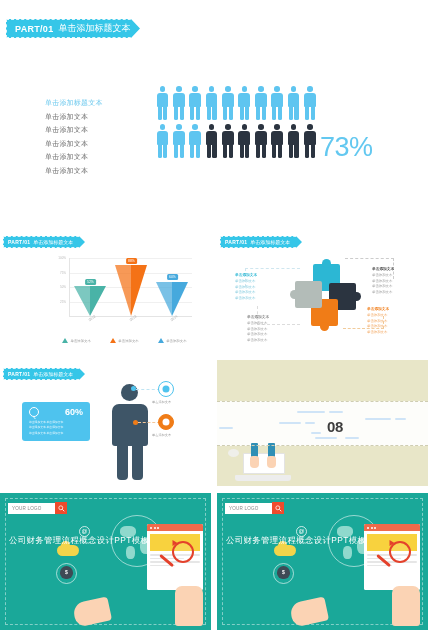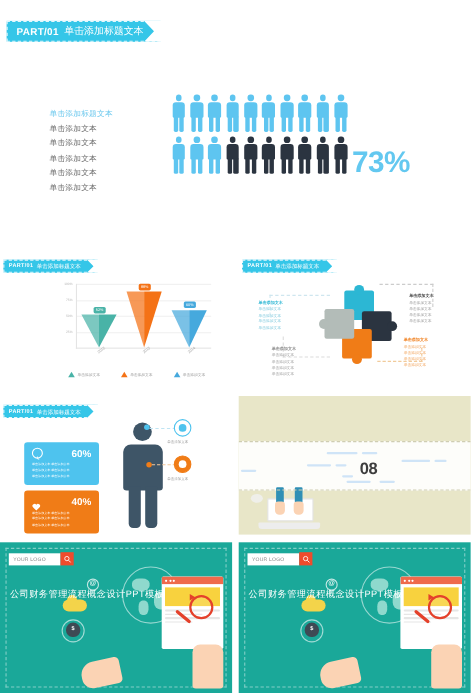--- a/index.html
+++ b/index.html
@@ -28,21 +28,21 @@
   .txtblock{position:absolute;left:45px;top:98px;}
   .txtblock .t-title{color:#6ec9ee;font-size:7px;margin-bottom:3.5px;letter-spacing:.2px;}
   .txtblock .t-line{color:#6d6d6d;font-size:7px;margin-bottom:3.5px;letter-spacing:.2px;}
   .people{position:absolute;left:156px;top:86px;display:grid;
      grid-template-columns:repeat(10,16.4px);grid-auto-rows:38px;}
   .person{width:13px;height:35px;position:relative;}
   .person .head{position:absolute;left:3.6px;top:0;width:5.6px;height:5.6px;border-radius:50%;}
   .person .body{position:absolute;left:0.5px;top:7.4px;width:11.8px;height:14px;border-radius:3px 3px 1px 1px;}
   .person .lleg{position:absolute;left:1.6px;top:20.4px;width:4.1px;height:14px;border-radius:0 0 1.5px 1.5px;}
   .person .rleg{position:absolute;left:7.3px;top:20.4px;width:4.1px;height:14px;border-radius:0 0 1.5px 1.5px;}
-  .pct{position:absolute;left:320px;top:132px;font-size:27px;font-weight:bold;color:#63c8f0;letter-spacing:-.5px;}
+  .pct{position:absolute;left:320px;top:132px;font-size:27px;font-weight:normal;color:#63c8f0;letter-spacing:-.5px;}
 
   
   .s2{left:0;top:228px;width:211px;height:126px;}
   .s2 .ribbon{left:3px;top:8px;width:86px;height:12px;padding-left:5px;font-size:5px;gap:3px;}
   .chart{position:absolute;left:52px;top:30px;width:140px;height:68px;}
   .yaxis{position:absolute;left:0;top:0;width:16px;height:58px;}
   .ytick{position:absolute;right:2px;font-size:3px;color:#b9b9b9;transform:translateY(-50%);white-space:nowrap;}
   .plot{position:absolute;left:17px;top:0;right:0;height:58px;border-left:1px solid #e4e4e4;border-bottom:1px solid #e4e4e4;}
   .grid-l{position:absolute;left:0;right:0;height:1px;background:#f0f0f0;}
   .tri{position:absolute;bottom:0;}
@@ -425,37 +425,20 @@
       </div>
       <div class="c-body">
         <div class="c-col">
           <div class="c-ln">单击添加文本 单击添加文本</div>
           <div class="c-ln">单击添加文本 单击添加文本</div>
           <div class="c-ln">单击添加文本 单击添加文本</div>
         </div>
       </div>
     </div>
 
-    <div class="card" style="top:86px;background:#f07c17;">
-      <div class="c-head">
-        <span class="c-ic" style="border:none;">
-          <svg width="8" height="8" viewBox="0 0 10 10">
-              <path d="M5 9 L1 5 A2.2 2.2 0 0 1 5 2.4 A2.2 2.2 0 0 1 9 5 Z" fill="#fff"></path>
-            </svg>
-        </span>
-        <span class="c-pct">40%</span>
-      </div>
-      <div class="c-body">
-        <div class="c-col">
-          <div class="c-ln">单击添加文本 单击添加文本</div>
-          <div class="c-ln">单击添加文本 单击添加文本</div>
-          <div class="c-ln">单击添加文本 单击添加文本</div>
-        </div>
-      </div>
-    </div>
 
     <div class="silhouette">
       <span class="sil-head"></span>
       <span class="sil-torso"></span>
       <span class="sil-legL"></span>
       <span class="sil-legR"></span>
     </div>
 
     <span class="dot" style="left:131px;top:26px;background:#4ec3ee;"></span>
     <span class="dot" style="left:133px;top:60px;background:#f07c17;"></span>

